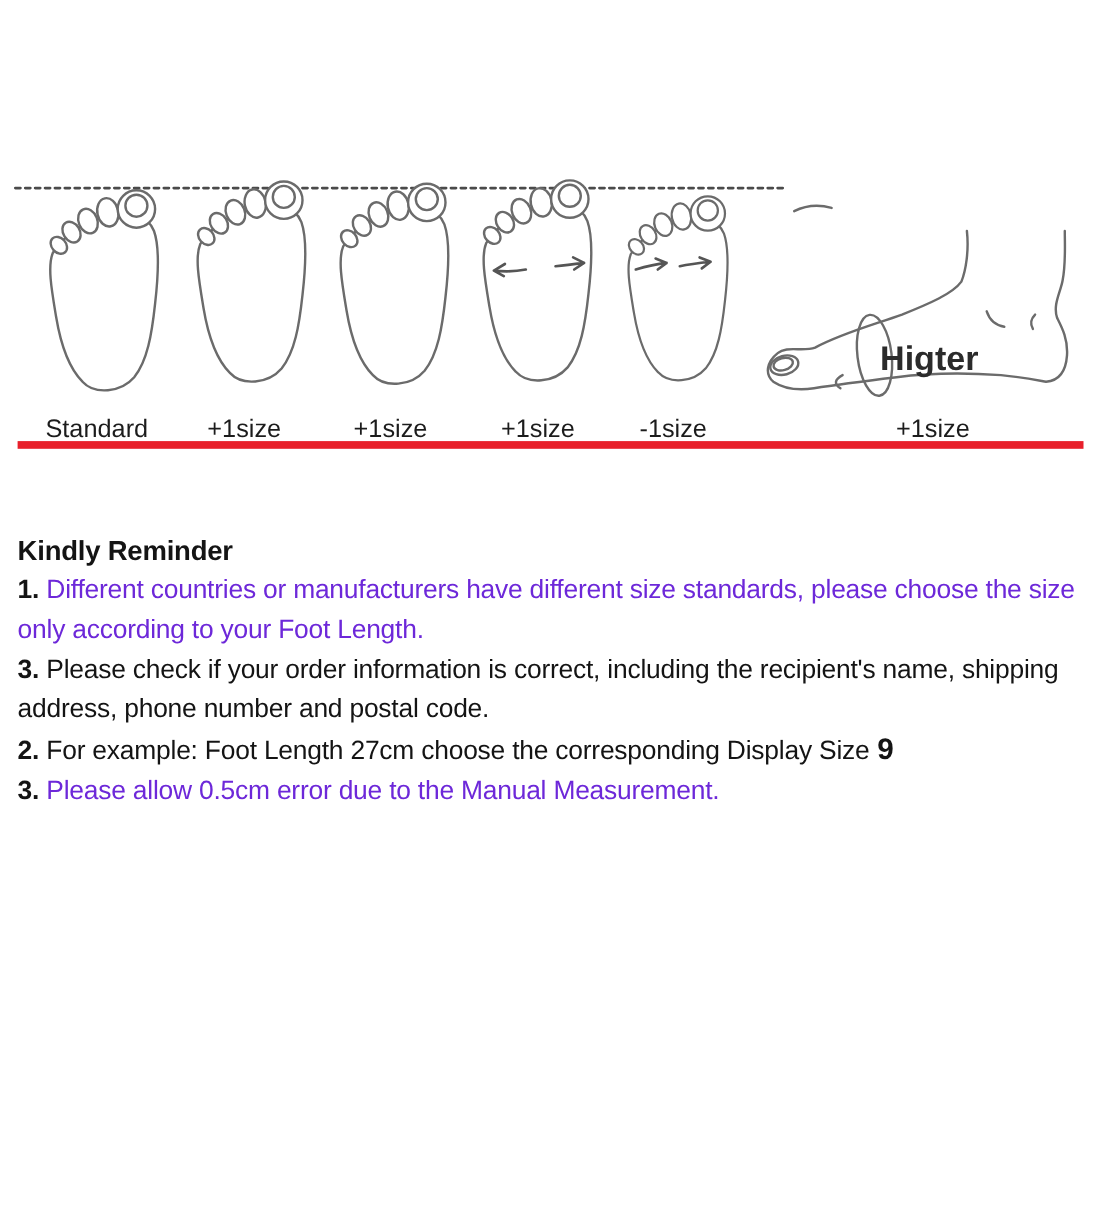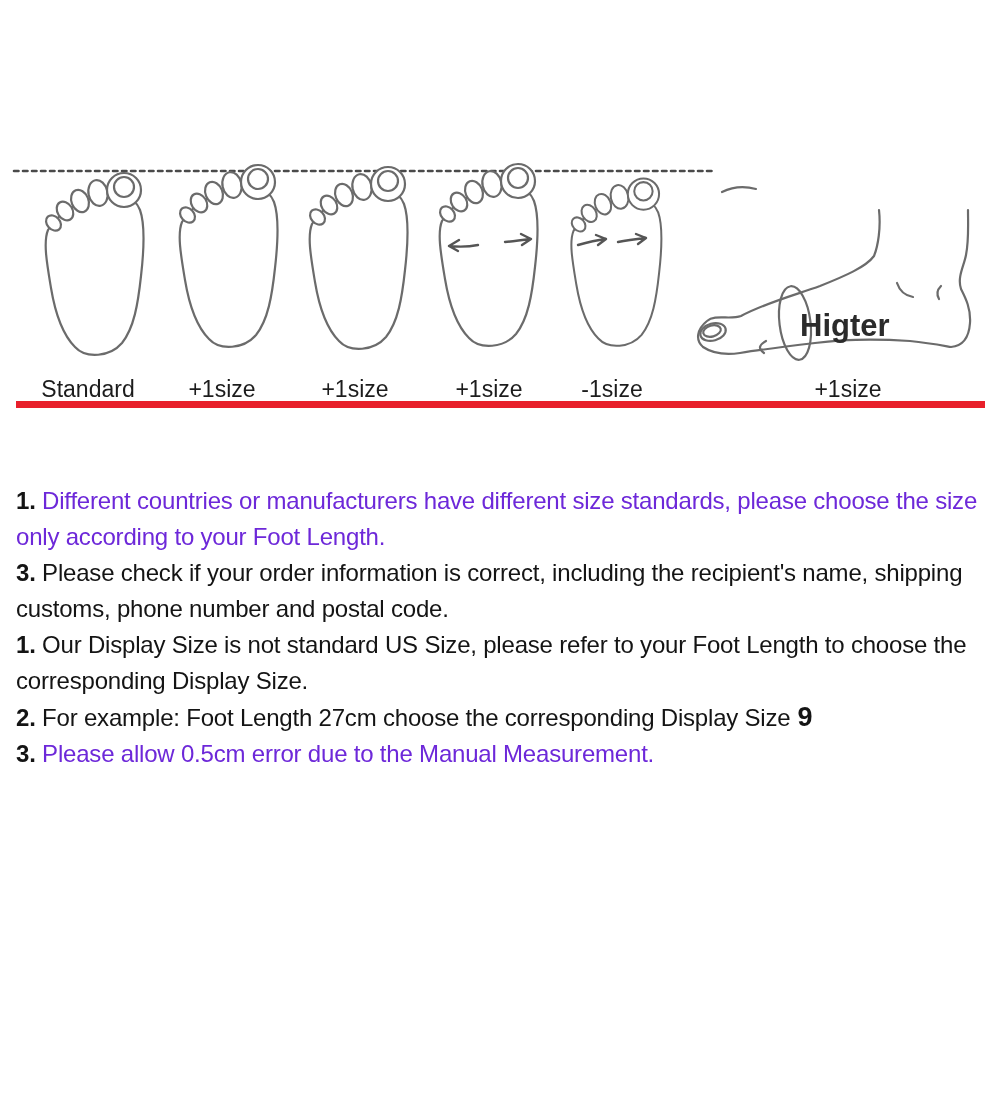--- a/index.html
+++ b/index.html
@@ -109,28 +109,28 @@
   <div class="size-label" style="left:355px">+1size</div>
   <div class="size-label" style="left:489px">+1size</div>
   <div class="size-label" style="left:612px">-1size</div>
   <div class="size-label" style="left:848px">+1size</div>
 
   <div class="higter-label">Higter</div>
 
   <div class="red-divider"></div>
 
   <div class="textblock">
+    <p class="heading">Kindly Reminder</p>
 
     <p><span class="num">1.</span> <span class="red">Different countries or manufacturers have different size standards, please choose the size only according to your Foot Length.</span></p>
 
 
-    <p><span class="num">3.</span> <span>Please check if your order information is correct, including the recipient's name, shipping customs, phone number and postal code.</span></p>
+    <p><span class="num">3.</span> <span>Please check if your order information is correct, including the recipient's name, shipping address, phone number and postal code.</span></p>
 
 
 
-    <p><span class="num">1.</span> <span>Our Display Size is not standard US Size, please refer to your Foot Length to choose the corresponding Display Size.</span></p>
 
     <p><span class="num">2.</span> <span>For example: Foot Length 27cm choose the corresponding Display Size</span><span class="big-num">9</span></p>
 
     <p><span class="num">3.</span> <span class="red">Please allow 0.5cm error due to the Manual Measurement.</span></p>
   </div>
 
 </div>
 
 </body></html>

